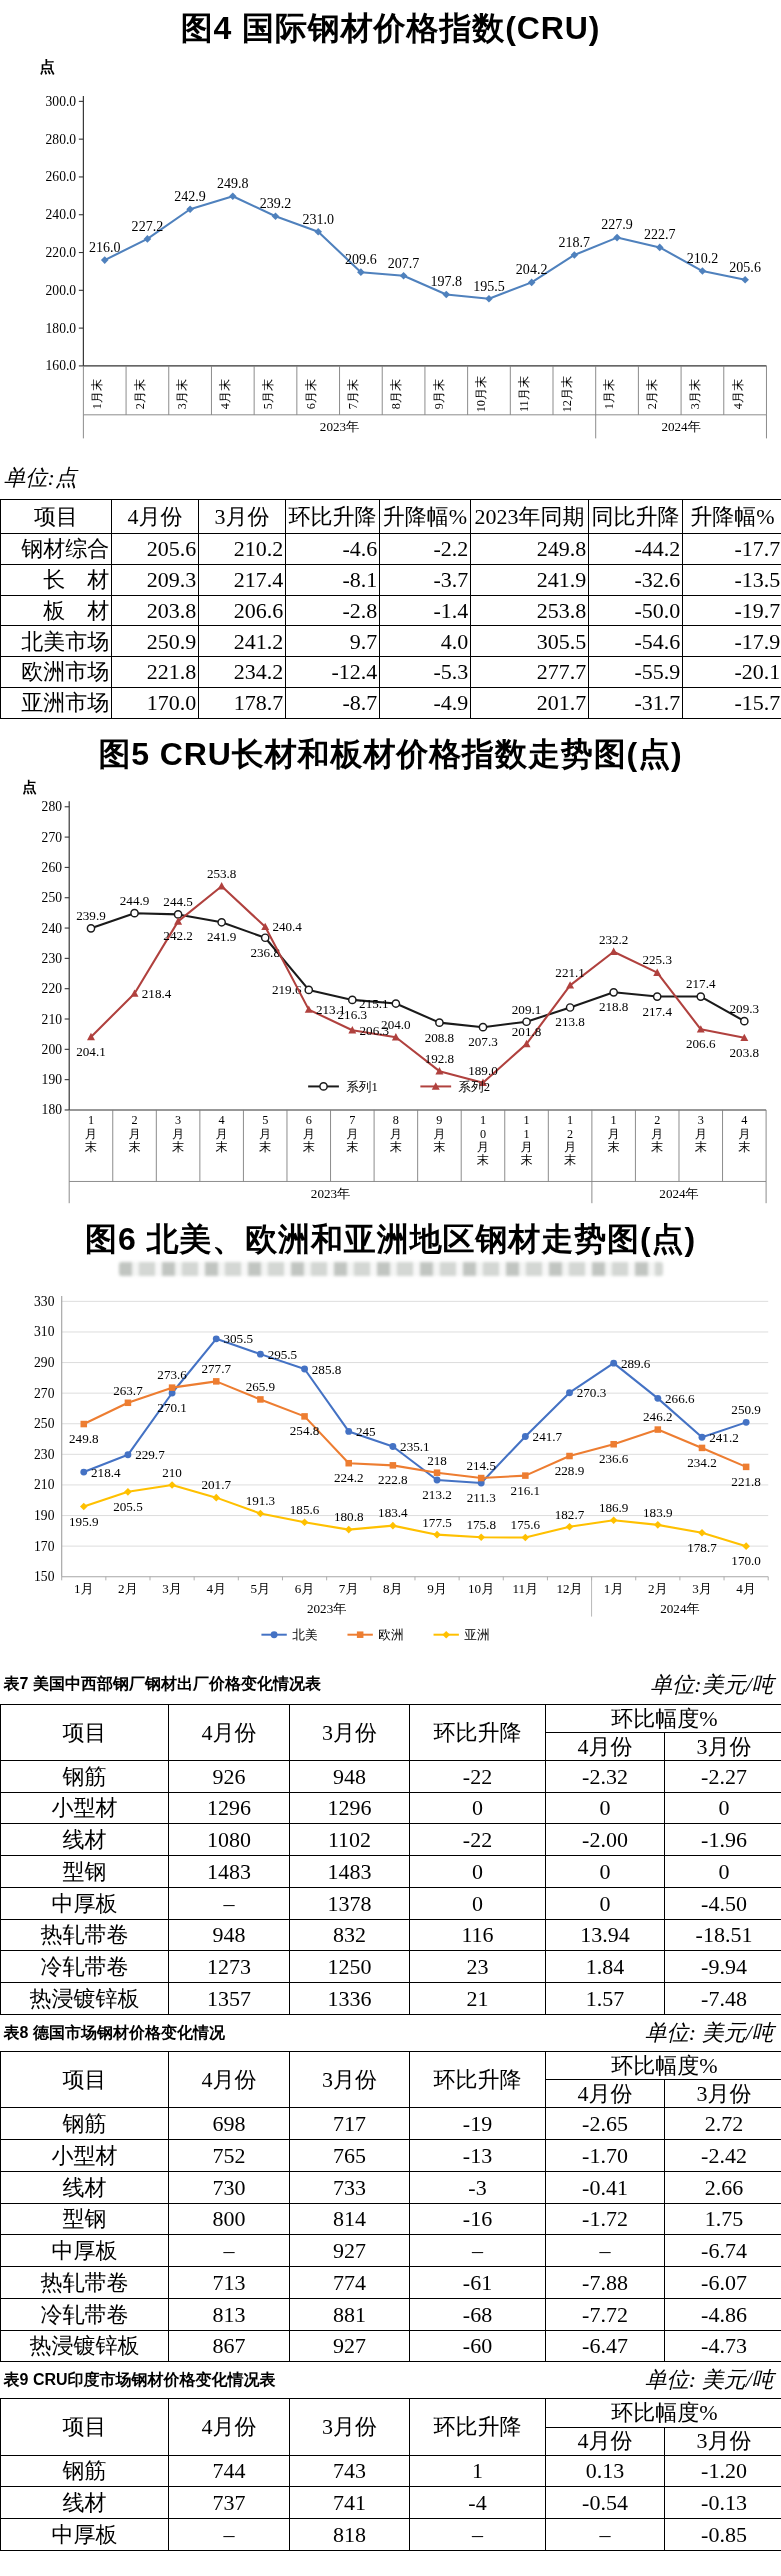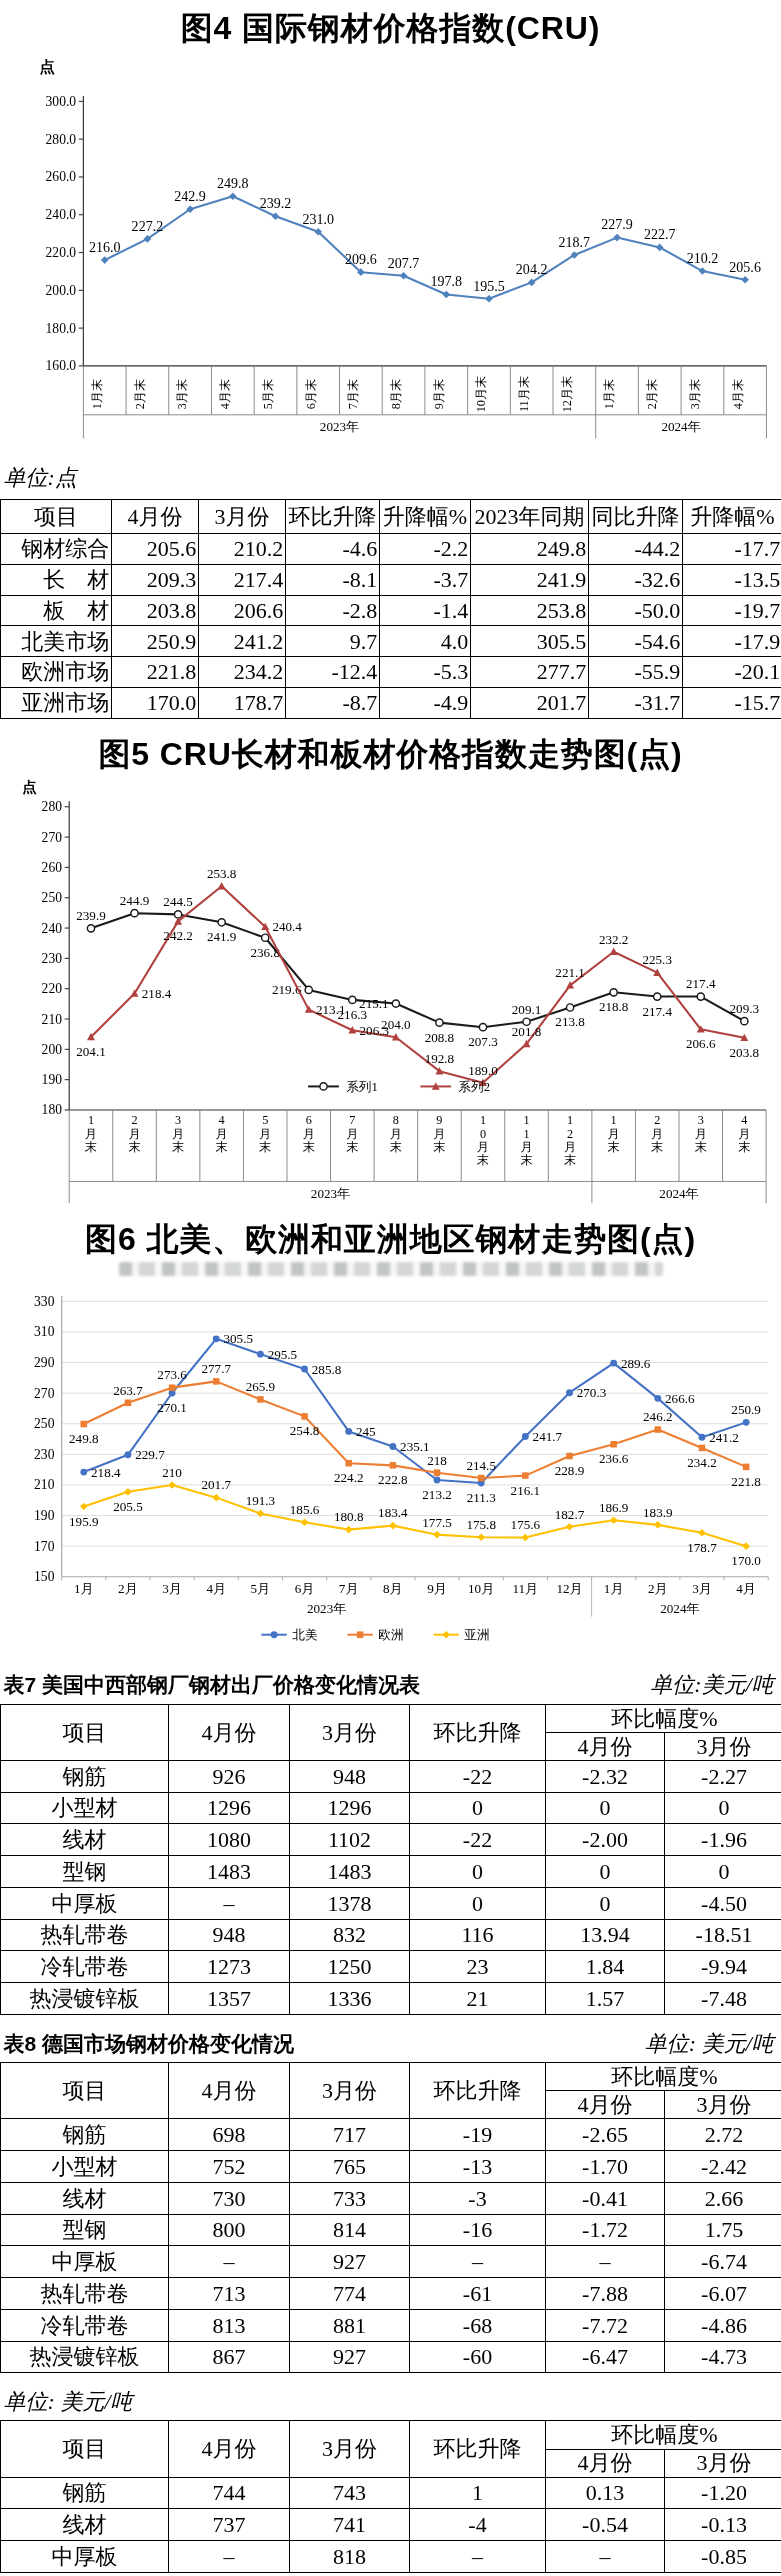--- a/index.html
+++ b/index.html
@@ -6,22 +6,22 @@
   body{width:781px;height:2576px;overflow:hidden;font-family:"Liberation Serif","DejaVu Serif",serif;color:#000;}
   .fig-title{text-align:center;font-weight:bold;font-size:32px;font-family:"Liberation Sans","DejaVu Sans",sans-serif;letter-spacing:0.9px;}
   #fig4-title{padding-top:7.2px;height:40px;}
   #fig5-title{margin-top:14.5px;height:43px;}
   #fig6-title{margin-top:9px;height:43px;}
   .tbl-head{display:flex;justify-content:space-between;align-items:center;padding:0 7.2px 0 3.6px;}
   .tbl-title{font-weight:bold;font-size:26px;font-family:"Liberation Sans","DejaVu Sans",sans-serif;}
   .tbl-unit{font-style:italic;font-size:22px;font-family:"Liberation Serif",serif;}
   #t6-head{margin-top:11px;height:42px;}
   #t7-head{margin-top:11px;height:38px;}
-  #t7-head .tbl-title,#t8-head .tbl-title,#t9-head .tbl-title{font-size:21px;}
-  #t8-head,#t9-head{margin-top:11px;height:36px;}
+  #t7-head .tbl-title,#t8-head .tbl-title,#t9-head .tbl-title{font-size:16px;}
+  #t8-head,#t9-head{height:36px;}
   table{border-collapse:collapse;table-layout:fixed;width:781px;}
   th,td{border:1.8px solid #000;text-align:center;font-size:22px;padding:0.9px 1.8px;line-height:1.15;overflow:hidden;white-space:nowrap;}
   th{font-weight:normal;}
   #tbl-t6 th{height:31px;}
   #tbl-t6 td{height:28px;text-align:right;}
   #tbl-t7 td,#tbl-t8 td,#tbl-t9 td{height:29px;}
   #tbl-t7 th,#tbl-t8 th,#tbl-t9 th{height:23.6px;}
   .chartbox{position:relative;}
   #watermark{width:544px;height:13.6px;margin:0.9px auto 0 auto;border-radius:2.7px;
     background:repeating-linear-gradient(90deg,rgba(105,115,105,.55) 0 12.7px,rgba(170,180,170,.18) 12.7px 20px,rgba(125,135,125,.45) 20px 36px,rgba(190,195,190,.15) 36px 43px);
@@ -708,20 +708,21 @@
         <td>867</td>
         <td>927</td>
         <td>-60</td>
         <td>-6.47</td>
         <td>-4.73</td>
       </tr>
     </tbody>
   </table>
 
 <div id="t9-head" class="tbl-head">
+  <span class="tbl-title">表9  CRU印度市场钢材价格变化情况表</span>
   <span class="tbl-unit">单位: 美元/吨</span>
 </div>
 <table id="tbl-t9">
     <colgroup>
       <col style="width: 168px;">
       <col style="width: 121px;">
       <col style="width: 120px;">
       <col style="width: 136px;">
       <col style="width: 119px;">
       <col style="width: 119px;">

